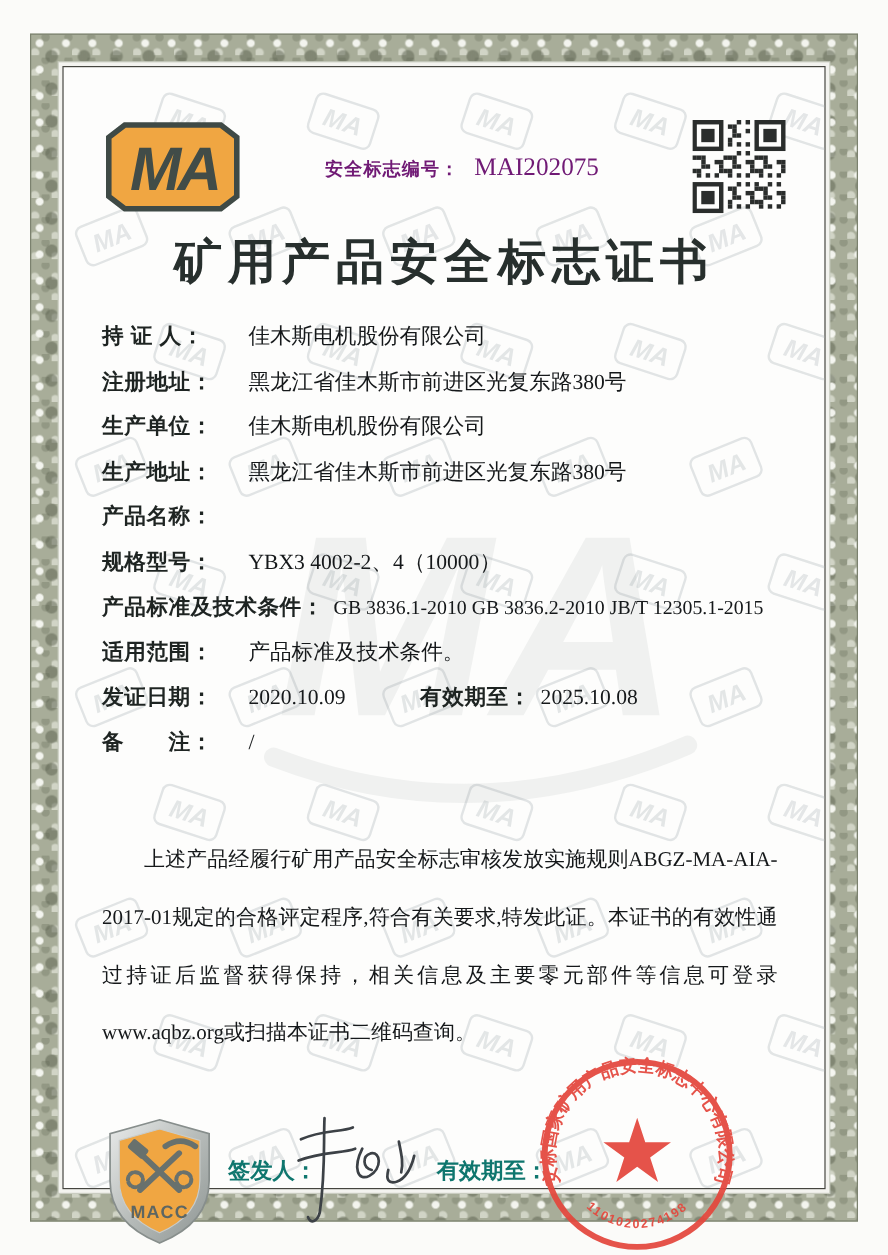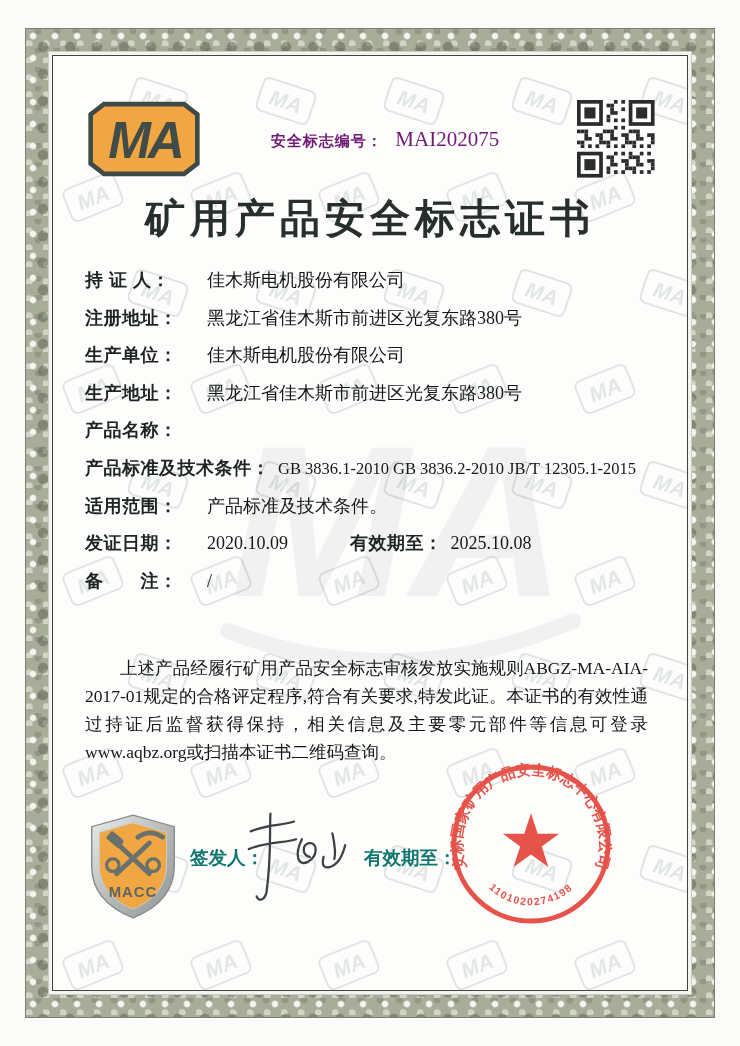--- a/index.html
+++ b/index.html
@@ -58,21 +58,21 @@
     font-family:"Liberation Serif","DejaVu Serif",serif;
     font-size:18px; color:#15181a; white-space:nowrap;
   }
   .fvalue-std { font-size:16.5px; }
   .fvalue-date { width:143px; }
   .flabel2 { min-width:90px; margin-left:0; }
 
   .statement {
     margin-top:48px; width:563px;
     font-family:"Liberation Serif","DejaVu Serif",serif;
-    font-size:17.5px; line-height:28px; color:#15181a;
+    font-size:17.5px; line-height:48px; color:#15181a;
     text-indent:2em; text-align:justify;
   }
 
   .footer { position:relative; margin-top:0; height:190px; }
   .macc-badge { position:absolute; left:0; top:45px; width:96px; height:112px; }
   .signer-label, .dept-label {
     position:absolute; top:79px; font-size:18.5px; font-weight:bold; color:#0f766e; white-space:nowrap;
   }
   .signer-label { left:105px; }
   .dept-label { left:279px; }
@@ -283,20 +283,24 @@
           <span class="fvalue">佳木斯电机股份有限公司</span>
         </div>
         <div class="row">
           <span class="flabel">生产地址：</span>
           <span class="fvalue">黑龙江省佳木斯市前进区光复东路380号</span>
         </div>
         <div class="row">
           <span class="flabel">产品名称：</span>
         </div>
         <div class="row">
+          <span class="flabel">规格型号：</span>
+          <span class="fvalue">YBX3 4002-2、4（10000）</span>
+        </div>
+        <div class="row">
           <span class="flabel">产品标准及技术条件：</span>
           <span class="fvalue fvalue-std">GB 3836.1-2010 GB 3836.2-2010 JB/T 12305.1-2015</span>
         </div>
         <div class="row">
           <span class="flabel">适用范围：</span>
           <span class="fvalue">产品标准及技术条件。</span>
         </div>
         <div class="row">
           <span class="flabel">发证日期：</span>
           <span class="fvalue fvalue-date">2020.10.09</span>

